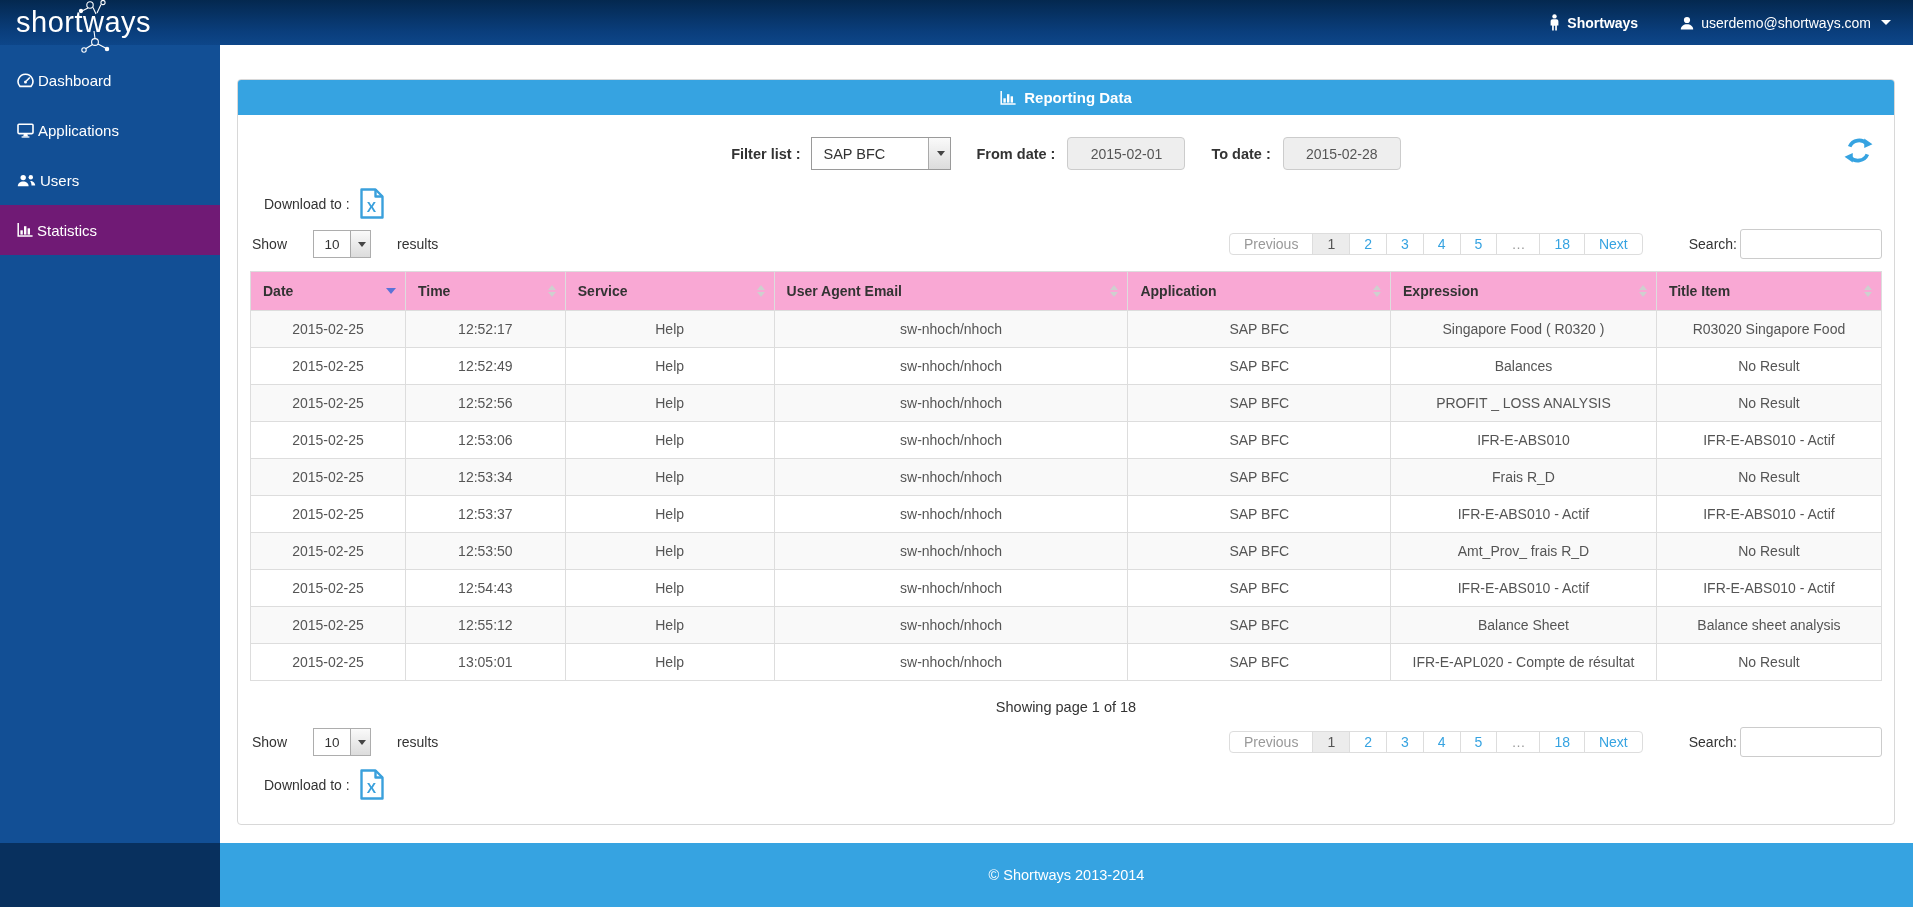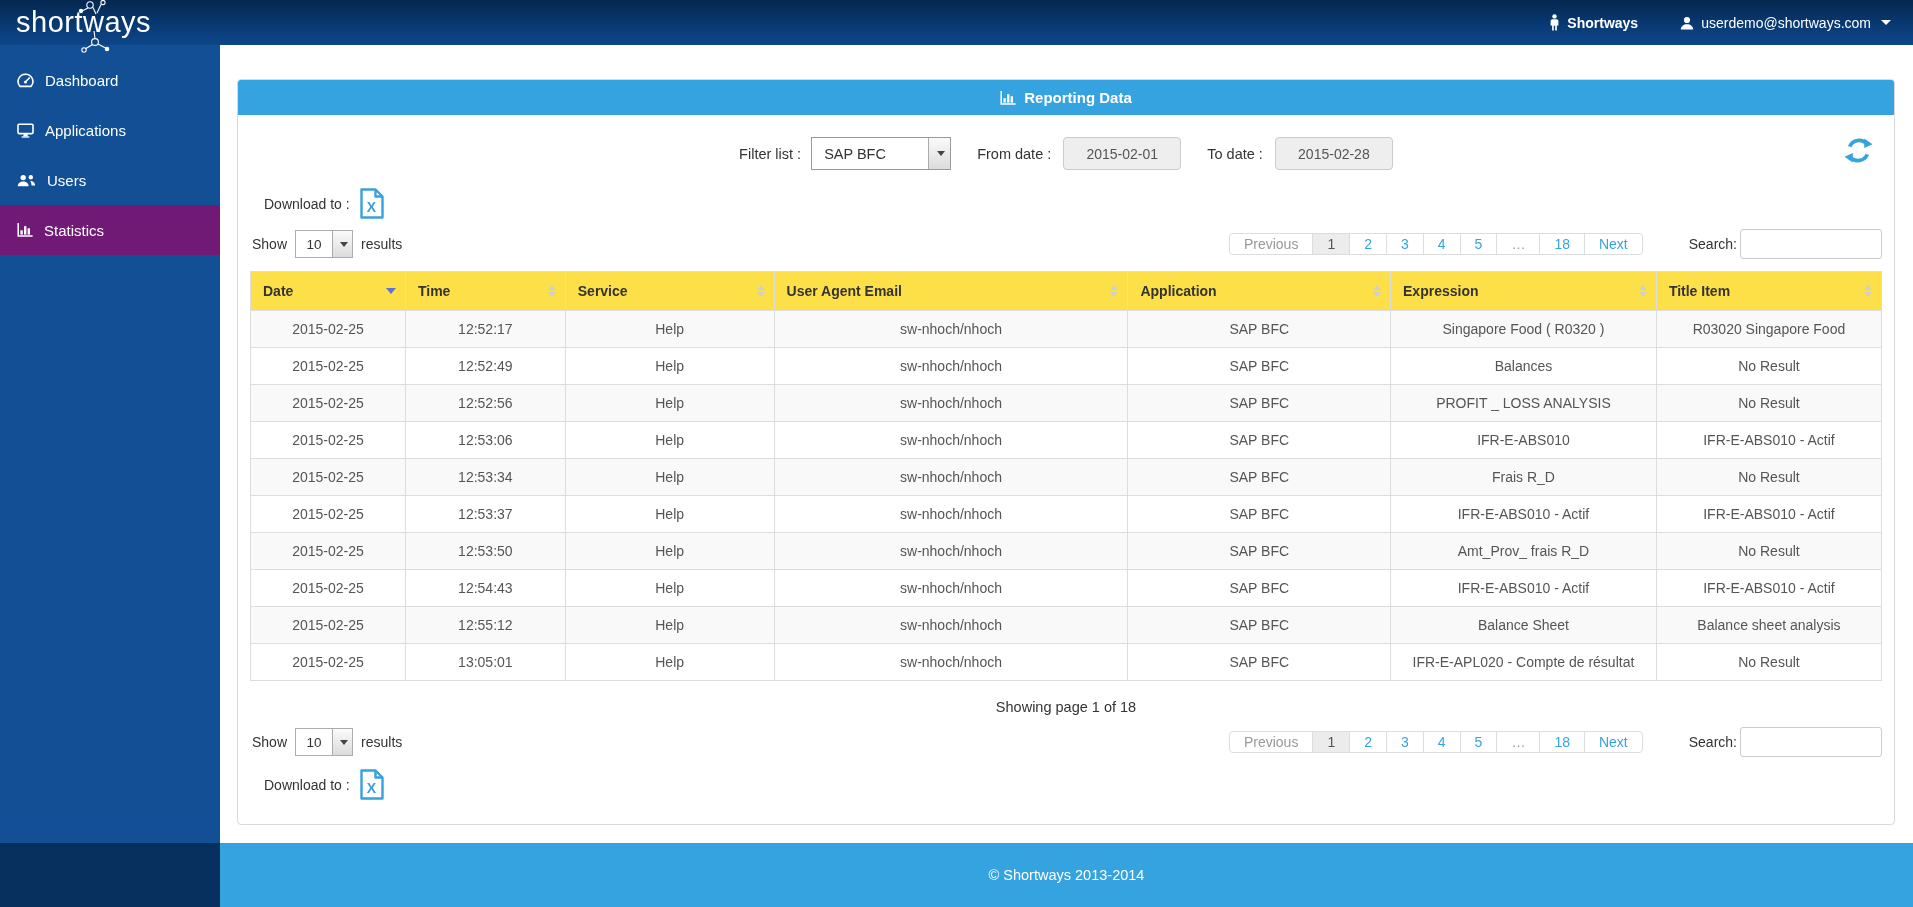--- a/index.html
+++ b/index.html
@@ -11,67 +11,67 @@
             z-index:20; display:flex; align-items:center; }
   .logo { position:relative; margin-left:16px; color:#fff; font-size:29px; letter-spacing:.5px; cursor:pointer; }
   .logo-net { position:absolute; left:28px; top:-8px; overflow:visible; pointer-events:none; }
   .nav-right { margin-left:auto; display:flex; align-items:center; gap:42px; padding-right:22px; color:#fff; font-size:14px; }
   .nav-item { display:flex; align-items:center; gap:7px; cursor:pointer; }
   .nav-item.bold { font-weight:bold; }
   .caret { width:0; height:0; border-left:5px solid transparent; border-right:5px solid transparent; border-top:5px solid #fff; display:inline-block; margin-left:3px; }
 
   
   .sidebar { position:absolute; left:0; top:45px; width:220px; height:798px; background:#124f95; z-index:10; padding-top:10px; }
-  .side-item { display:flex; align-items:center; gap:11px; color:#fff; font-size:15px; padding:15px 17px; cursor:pointer; height:50px; }
+  .side-item { display:flex; align-items:center; gap:4px; color:#fff; font-size:15px; padding:15px 17px; cursor:pointer; height:50px; }
   .side-item.active { background:#701a75; }
   .corner { position:absolute; left:0; top:843px; width:220px; height:64px; background:#08305e; }
 
   
   .main { position:absolute; left:220px; top:56px; width:1693px; height:798px; background:#fff; }
   .panel { margin:23px 18px 0 17px; border:1px solid #d8d8d8; border-radius:4px; background:#fff; }
   .panel-head { height:35px; background:#36a3e1; border-radius:3px 3px 0 0; color:#fff; font-weight:bold; font-size:15px;
                 display:flex; align-items:center; justify-content:center; gap:8px; }
   .panel-body { padding:12px 12px 18px 12px; position:relative; }
 
   
   .filter-row { position:relative; display:flex; justify-content:center; align-items:center; gap:10px; margin:10px 0 18px 0; font-size:14.5px; color:#333; }
-  .flabel { font-weight:normal; }
+  .flabel { font-weight:bold; }
   .fselect { display:inline-flex; align-items:stretch; border:1px solid #9a9a9a; background:#fff; height:33px; cursor:pointer; }
   .fselect .val { display:flex; align-items:center; padding:0 12px; min-width:116px; color:#333; }
   .fselect .arrow-btn { width:22px; border-left:1px solid #aaa; background:linear-gradient(180deg,#fafafa,#dcdcdc); display:flex; align-items:center; justify-content:center; }
   .fselect .arrow-btn .caret { border-top-color:#444; border-left-width:4px; border-right-width:4px; }
   .date-box { width:118px; height:33px; background:#eee; border:1px solid #ccc; border-radius:4px; color:#555;
               display:flex; align-items:center; justify-content:center; font-size:14px; cursor:pointer; margin-left:2px; }
   .gap { width:6px; }
   .refresh-btn { position:absolute; right:8px; top:-2px; cursor:pointer; }
 
   
   .dl-row { display:flex; align-items:center; gap:9px; margin:12px 0 6px 14px; font-size:14px; color:#333; }
   .dl-row .xbtn { cursor:pointer; display:inline-flex; }
 
   
   .ctl-row { display:flex; align-items:center; margin:10px 0 12px 2px; font-size:14px; color:#333; }
-  .show-group { display:flex; align-items:center; gap:8px; }
+  .show-group { display:flex; align-items:center; gap:26px; }
   .fselect.small { height:28px; border-color:#adadad; }
   .fselect.small .val { min-width:36px; justify-content:center; padding:0 8px; font-size:13.5px; }
   .fselect.small .arrow-btn { width:20px; }
   .right-group { margin-left:auto; display:flex; align-items:center; gap:46px; }
   .pager { display:inline-flex; }
   .pg { border:1px solid #ddd; background:#fff; color:#36a3e1; padding:2px 14px; margin-left:-1px; font-size:14px; cursor:pointer; user-select:none; }
   .pg:first-child { border-radius:4px 0 0 4px; margin-left:0; }
   .pg:last-child { border-radius:0 4px 4px 0; }
   .pg.muted { color:#999; cursor:default; }
   .pg.active { background:#ececec; color:#555; }
   .search-group { display:flex; align-items:center; gap:3px; }
   .search-group input { width:142px; height:30px; border:1px solid #ccc; border-radius:3px; padding:0 8px; font-size:14px; font-family:"Liberation Sans",sans-serif; }
 
   
   table.grid { width:100%; border-collapse:collapse; table-layout:fixed; }
   .grid th { position:relative; text-align:left; font-weight:bold; color:#333; font-size:14px;
-             padding:11px 26px 11px 12px; border:1px solid #ddd; background:#fde047; cursor:pointer; }
+             padding:11px 26px 11px 12px; border:1px solid #ddd; background:#f9a8d4; cursor:pointer; }
   .grid td { border:1px solid #ddd; padding:10px 8px; text-align:center; color:#555; font-size:14px;
              overflow:hidden; white-space:nowrap; text-overflow:ellipsis; }
   .grid tbody tr:nth-child(odd) td { background:#f9f9f9; }
   .sort-wrap { position:absolute; right:9px; top:50%; transform:translateY(-50%); }
   .tri { width:0; height:0; display:block; }
   .tri.up { border-left:4px solid transparent; border-right:4px solid transparent; border-bottom:5px solid #cfcfcf; margin-bottom:2px; }
   .tri.down { border-left:4px solid transparent; border-right:4px solid transparent; border-top:5px solid #cfcfcf; }
   .tri.desc { border-left:5px solid transparent; border-right:5px solid transparent; border-top:6px solid #5b73d8; }
   col.c-date{width:9.5%} col.c-time{width:9.8%} col.c-service{width:12.8%} col.c-email{width:21.7%}
   col.c-app{width:16.1%} col.c-expr{width:16.3%} col.c-title{width:13.8%}

